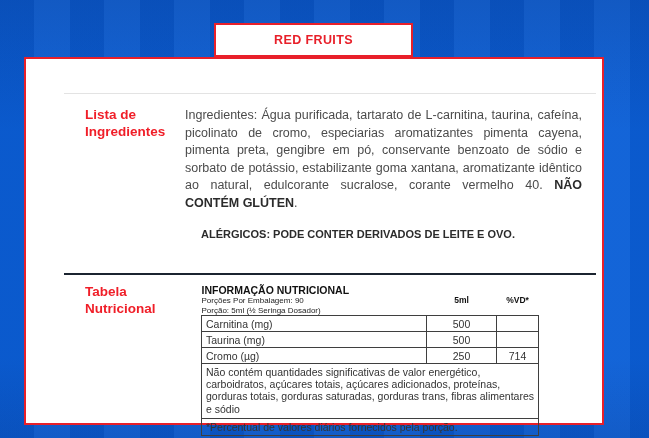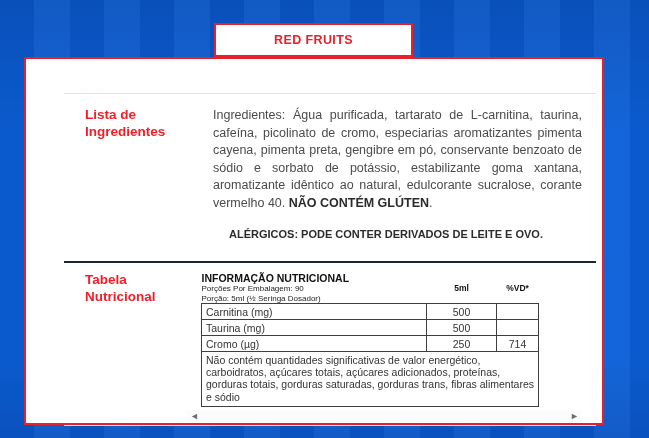--- a/index.html
+++ b/index.html
@@ -20,21 +20,21 @@
     cursor:pointer;
   }
   .panel{
     position:absolute;left:24px;top:57px;width:580px;height:368px;
     background:#ffffff;border:2px solid #e8202a;box-sizing:border-box;
   }
   .spacer{height:34px;}
   .rule{border-top:1px solid #e3e3e3;margin:0 6px 0 38px;height:0;}
   .rule-dark{border-top:2px solid #1b2430;margin:0 6px 0 38px;height:0;}
   .section{display:flex;margin:0 6px 0 38px;}
-  .sec1{padding-top:13px;padding-bottom:5px;gap:28px;}
+  .sec1{padding-top:13px;padding-bottom:17px;}
   .sec2{padding-top:9px;}
   .sec-label{
     width:121px;padding-left:21px;box-sizing:border-box;flex-shrink:0;
     color:#f01e28;font-size:13.5px;font-weight:700;line-height:1.25;
   }
   .sec-body{flex:1;padding-right:14px;min-width:0;}
   .ingredients-p{font-size:12.5px;line-height:17.5px;color:#4b4b4b;text-align:justify;margin:0 0 6px 0;}
   .ingredients-p b{color:#2b2b2b;}
   .allergen{font-size:11px;font-weight:700;color:#2b2b2b;margin:16px;}
   .nut-table{border-collapse:collapse;width:338px;margin-left:16px;color:#333;table-layout:fixed;}
@@ -113,20 +113,23 @@
               <td class="nt-val"></td>
             </tr>
             <tr>
               <td class="nt-name">Cromo (µg)</td>
               <td class="nt-val">250</td>
               <td class="nt-val">714</td>
             </tr>
             <tr>
               <td class="nt-note" colspan="3">Não contém quantidades significativas de valor energético, carboidratos, açúcares totais, açúcares adicionados, proteínas, gorduras totais, gorduras saturadas, gorduras trans, fibras alimentares e sódio</td>
             </tr>
+            <tr>
+              <td class="nt-foot" colspan="3">*Percentual de valores diários fornecidos pela porção.</td>
+            </tr>
           </tbody>
         </table>
 
         <div class="hscroll">
           <span>◄</span>
           <span>►</span>
         </div>
 
       </div>
     </div>

